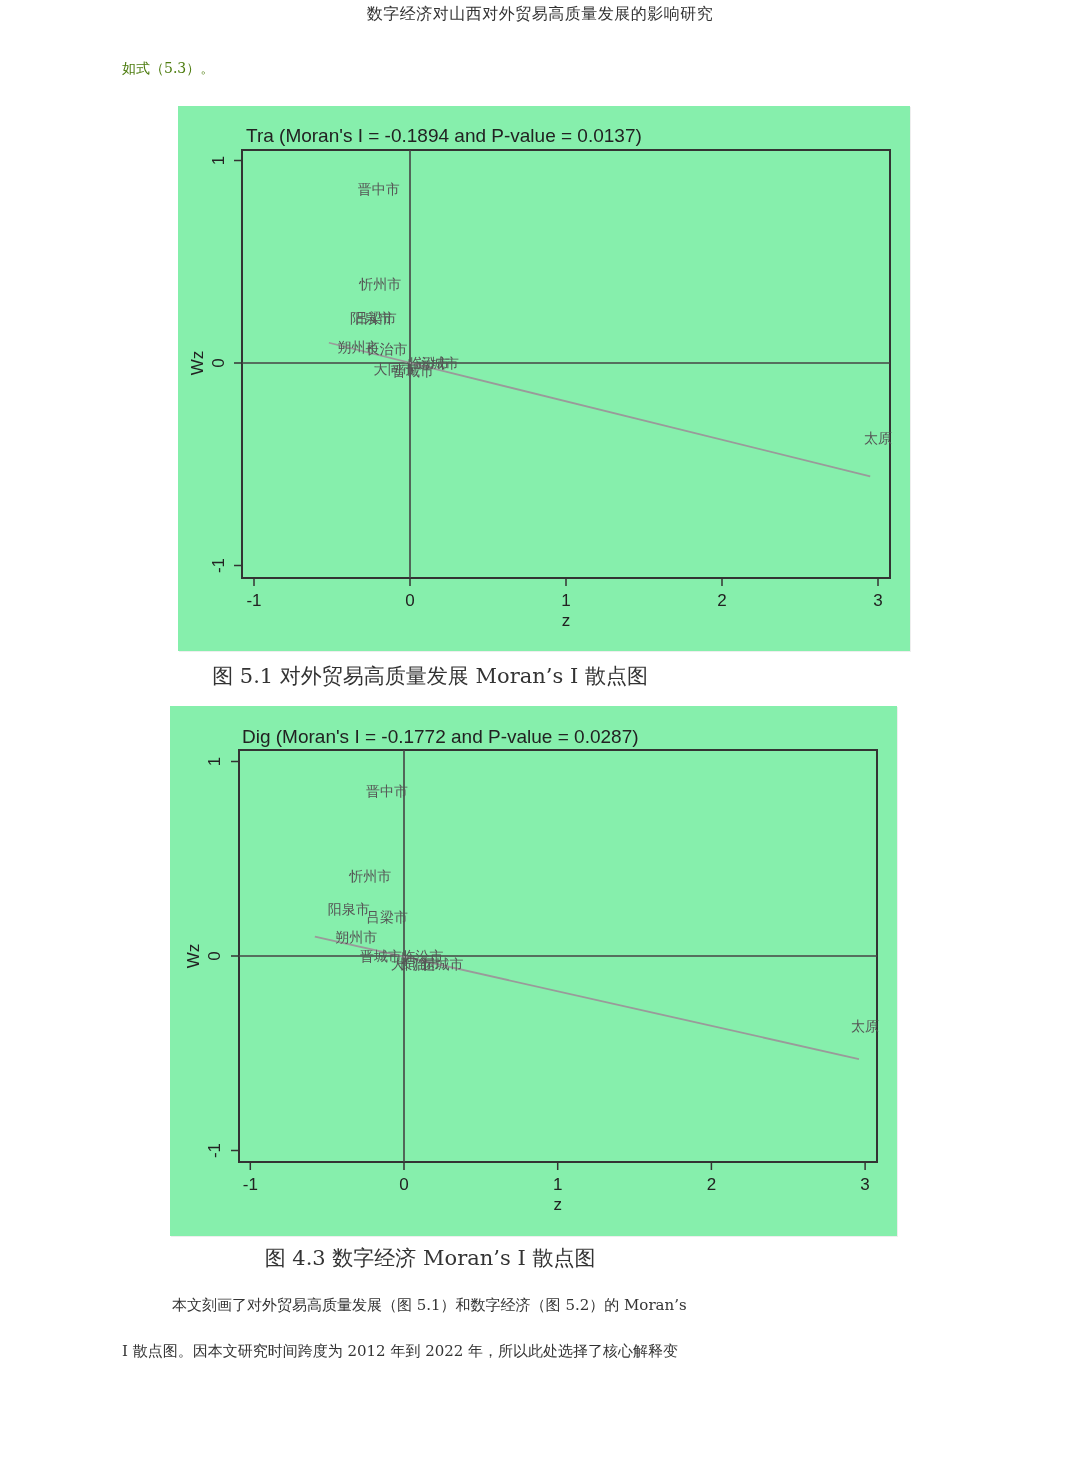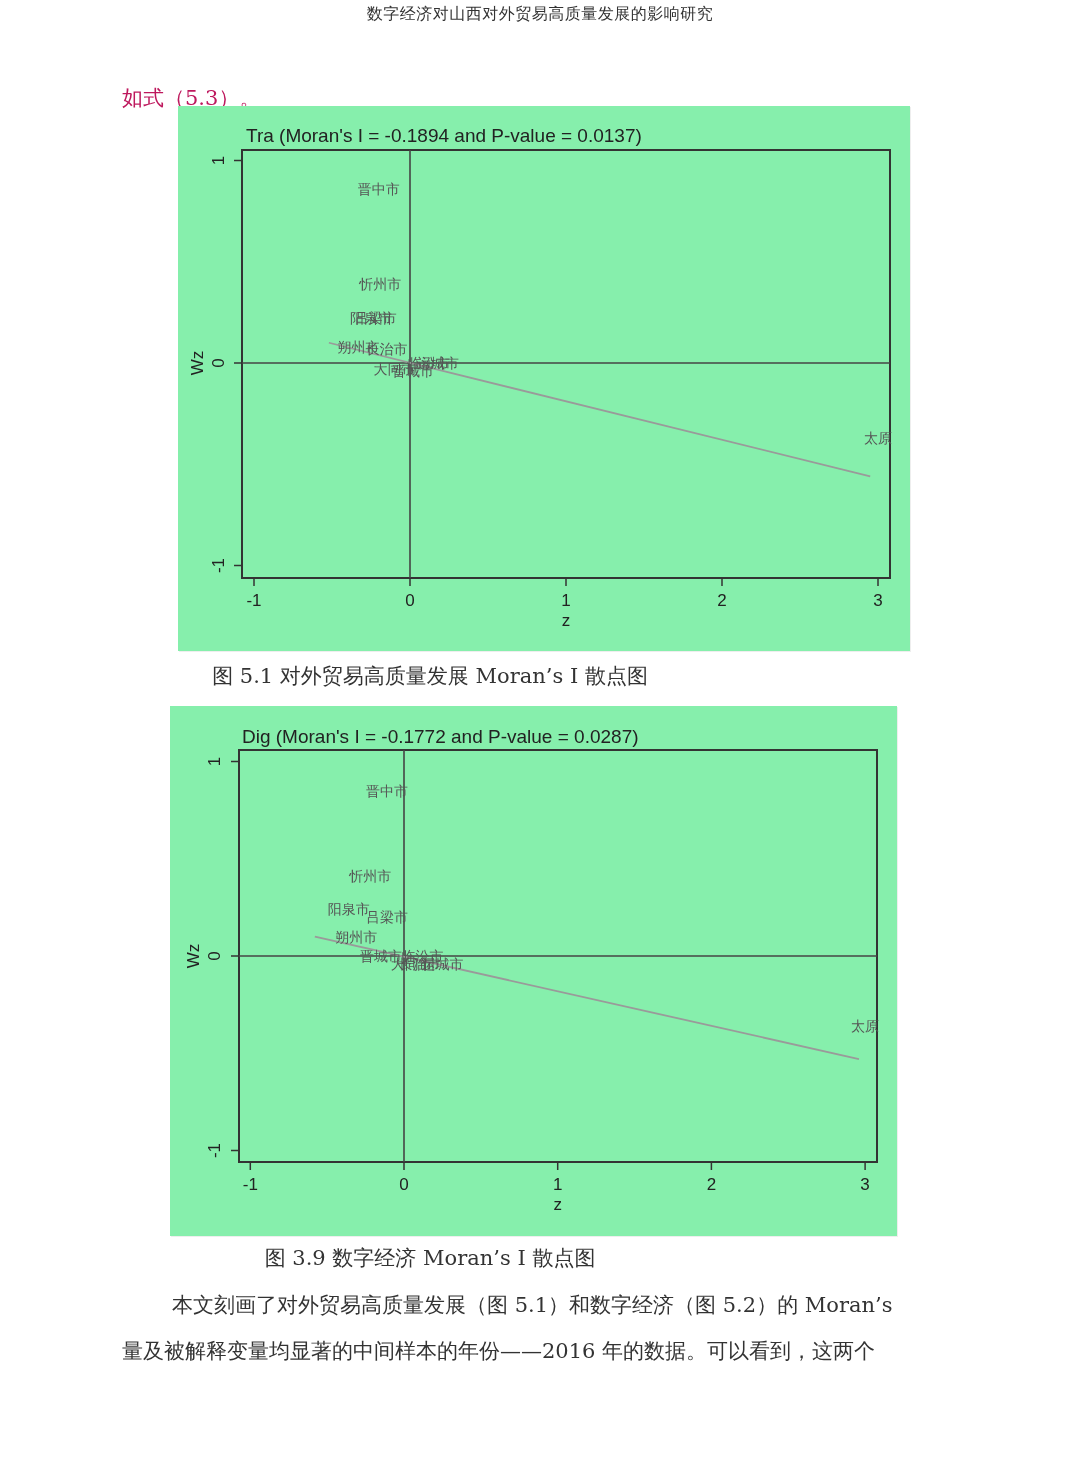--- a/index.html
+++ b/index.html
@@ -5,33 +5,33 @@
   html, body { margin: 0; padding: 0; background: #ffffff; }
   body {
     width: 1080px; height: 1465px; position: relative; overflow: hidden;
     font-family: "DejaVu Serif", "Liberation Serif", serif; color: #2a2a2a;
   }
   .running-head {
     position: absolute; top: 4px; left: 0; width: 1080px; text-align: center;
     font-size: 16px; letter-spacing: 0.5px; color: #333;
   }
   .line {
-    position: absolute; font-size: 21px; color: #be185d; white-space: nowrap; margin-top: 24px;
+    position: absolute; font-size: 14px; color: #4d7c0f; white-space: nowrap;
   }
   .fig-panel {
     position: absolute; background: #86efac;
     box-shadow: 1px 1px 0 #eeeeee;
   }
   .chart-svg { position: absolute; left: 0; top: 0; }
   .caption {
     position: absolute; left: 0; width: 860px; text-align: center;
     font-size: 21px; color: #333;
   }
   .body-text {
-    position: absolute; left: 122px; width: 836px; font-size: 21px; color: #333;
+    position: absolute; left: 122px; width: 836px; font-size: 15px; color: #333;
     line-height: 46px; text-align: justify;
   }
   .body-text p { margin: 0; }
   .indent { text-indent: 50px; }
   svg text.sans { font-family: "Liberation Sans", "DejaVu Sans", sans-serif; }
   svg text.cjk { font-family: "DejaVu Serif", serif; }
 </style>
 </head>
 <body>
 
@@ -109,18 +109,18 @@
       <text x="395.093" y="922.1" font-size="14" fill="#555" text-anchor="middle" class="cjk">吕梁市</text>
       <text x="364.353" y="941.55" font-size="14" fill="#555" text-anchor="middle" class="cjk">朔州市</text>
       <text x="388.945" y="961" font-size="14" fill="#555" text-anchor="middle" class="cjk">晋城市</text>
       <text x="430.444" y="961" font-size="14" fill="#555" text-anchor="middle" class="cjk">临汾市</text>
       <text x="419.685" y="968.78" font-size="14" fill="#555" text-anchor="middle" class="cjk">大同市</text>
       <text x="427.37" y="968.78" font-size="14" fill="#555" text-anchor="middle" class="cjk">长治市</text>
       <text x="450.425" y="968.78" font-size="14" fill="#555" text-anchor="middle" class="cjk">运城市</text>
       <text x="873.0999999999999" y="1031.02" font-size="14" fill="#555" text-anchor="middle" class="cjk">太原</text>
     </svg>
 </div>
-<div class="caption" style="top:1244px;">图 3.9 数字经济 Moran’s I 散点图</div>
+<div class="caption" style="top:1244px;">图 4.3 数字经济 Moran’s I 散点图</div>
 
 <div class="body-text" style="top:1282px;">
   <p class="indent">本文刻画了对外贸易高质量发展（图 5.1）和数字经济（图 5.2）的 Moran’s</p>
-  <p>量及被解释变量均显著的中间样本的年份——2016 年的数据。可以看到，这两个</p>
+  <p>I 散点图。因本文研究时间跨度为 2012 年到 2022 年，所以此处选择了核心解释变</p>
 </div>
 
 </body></html>

